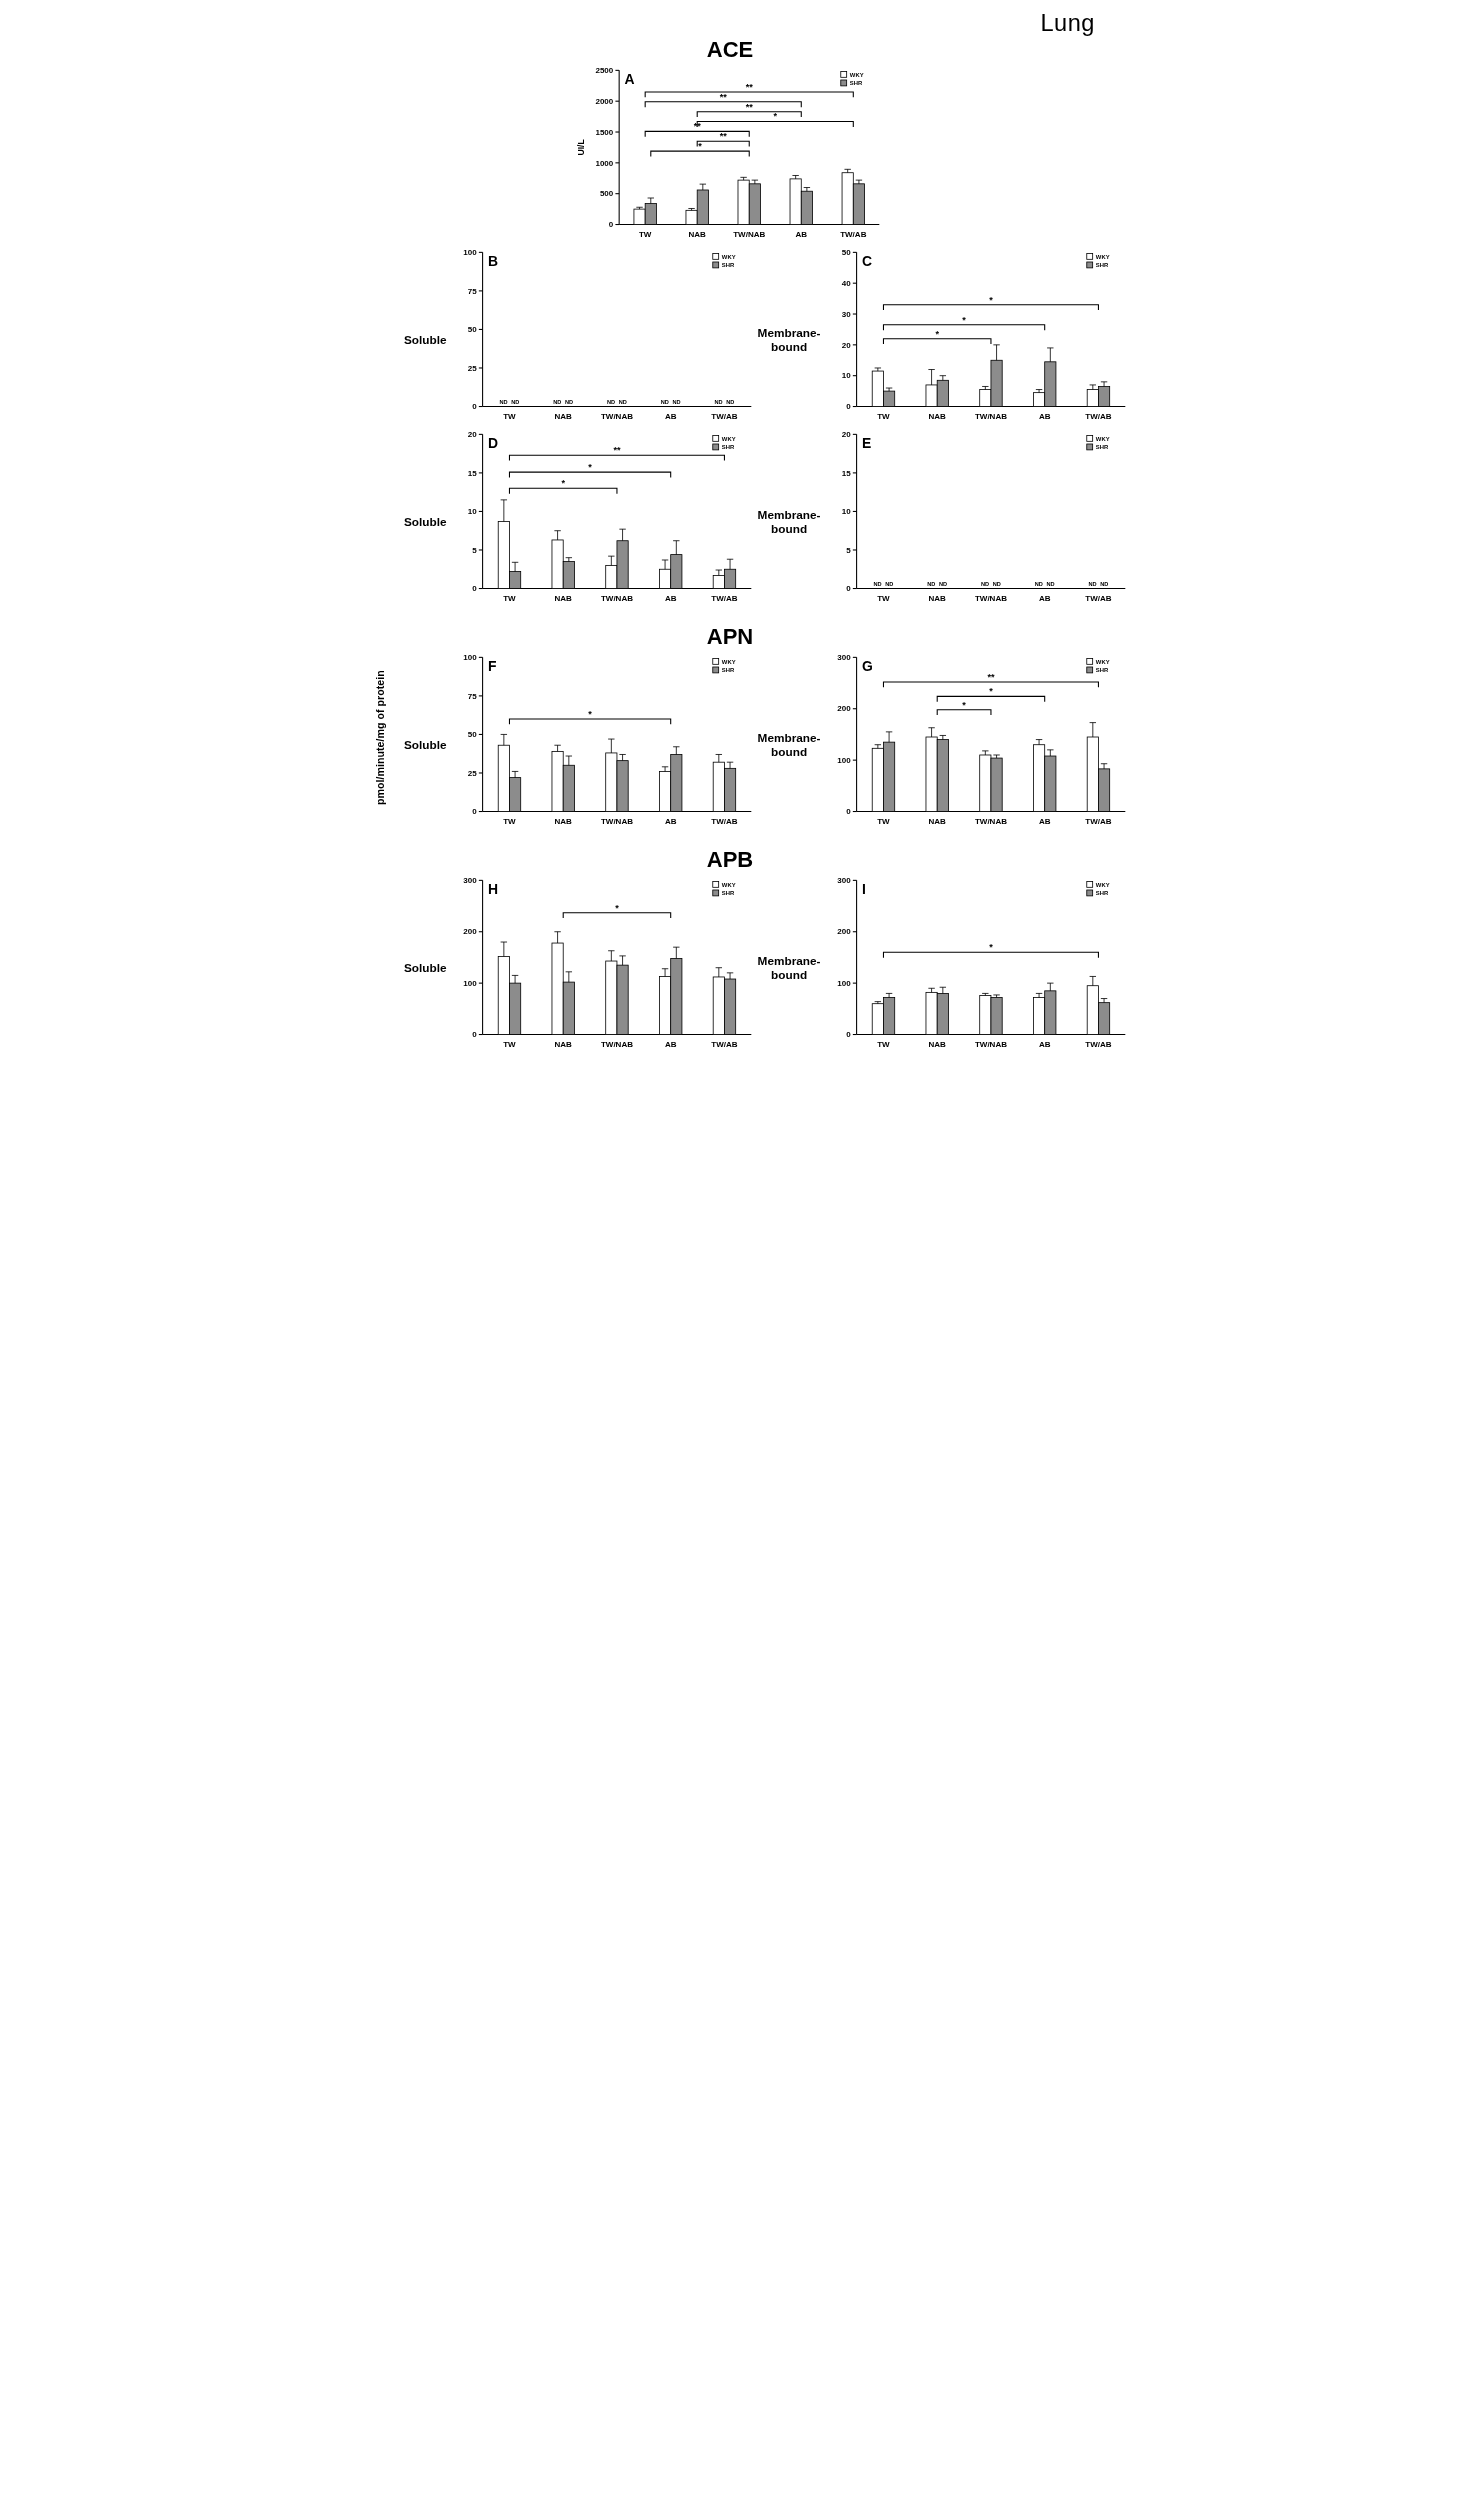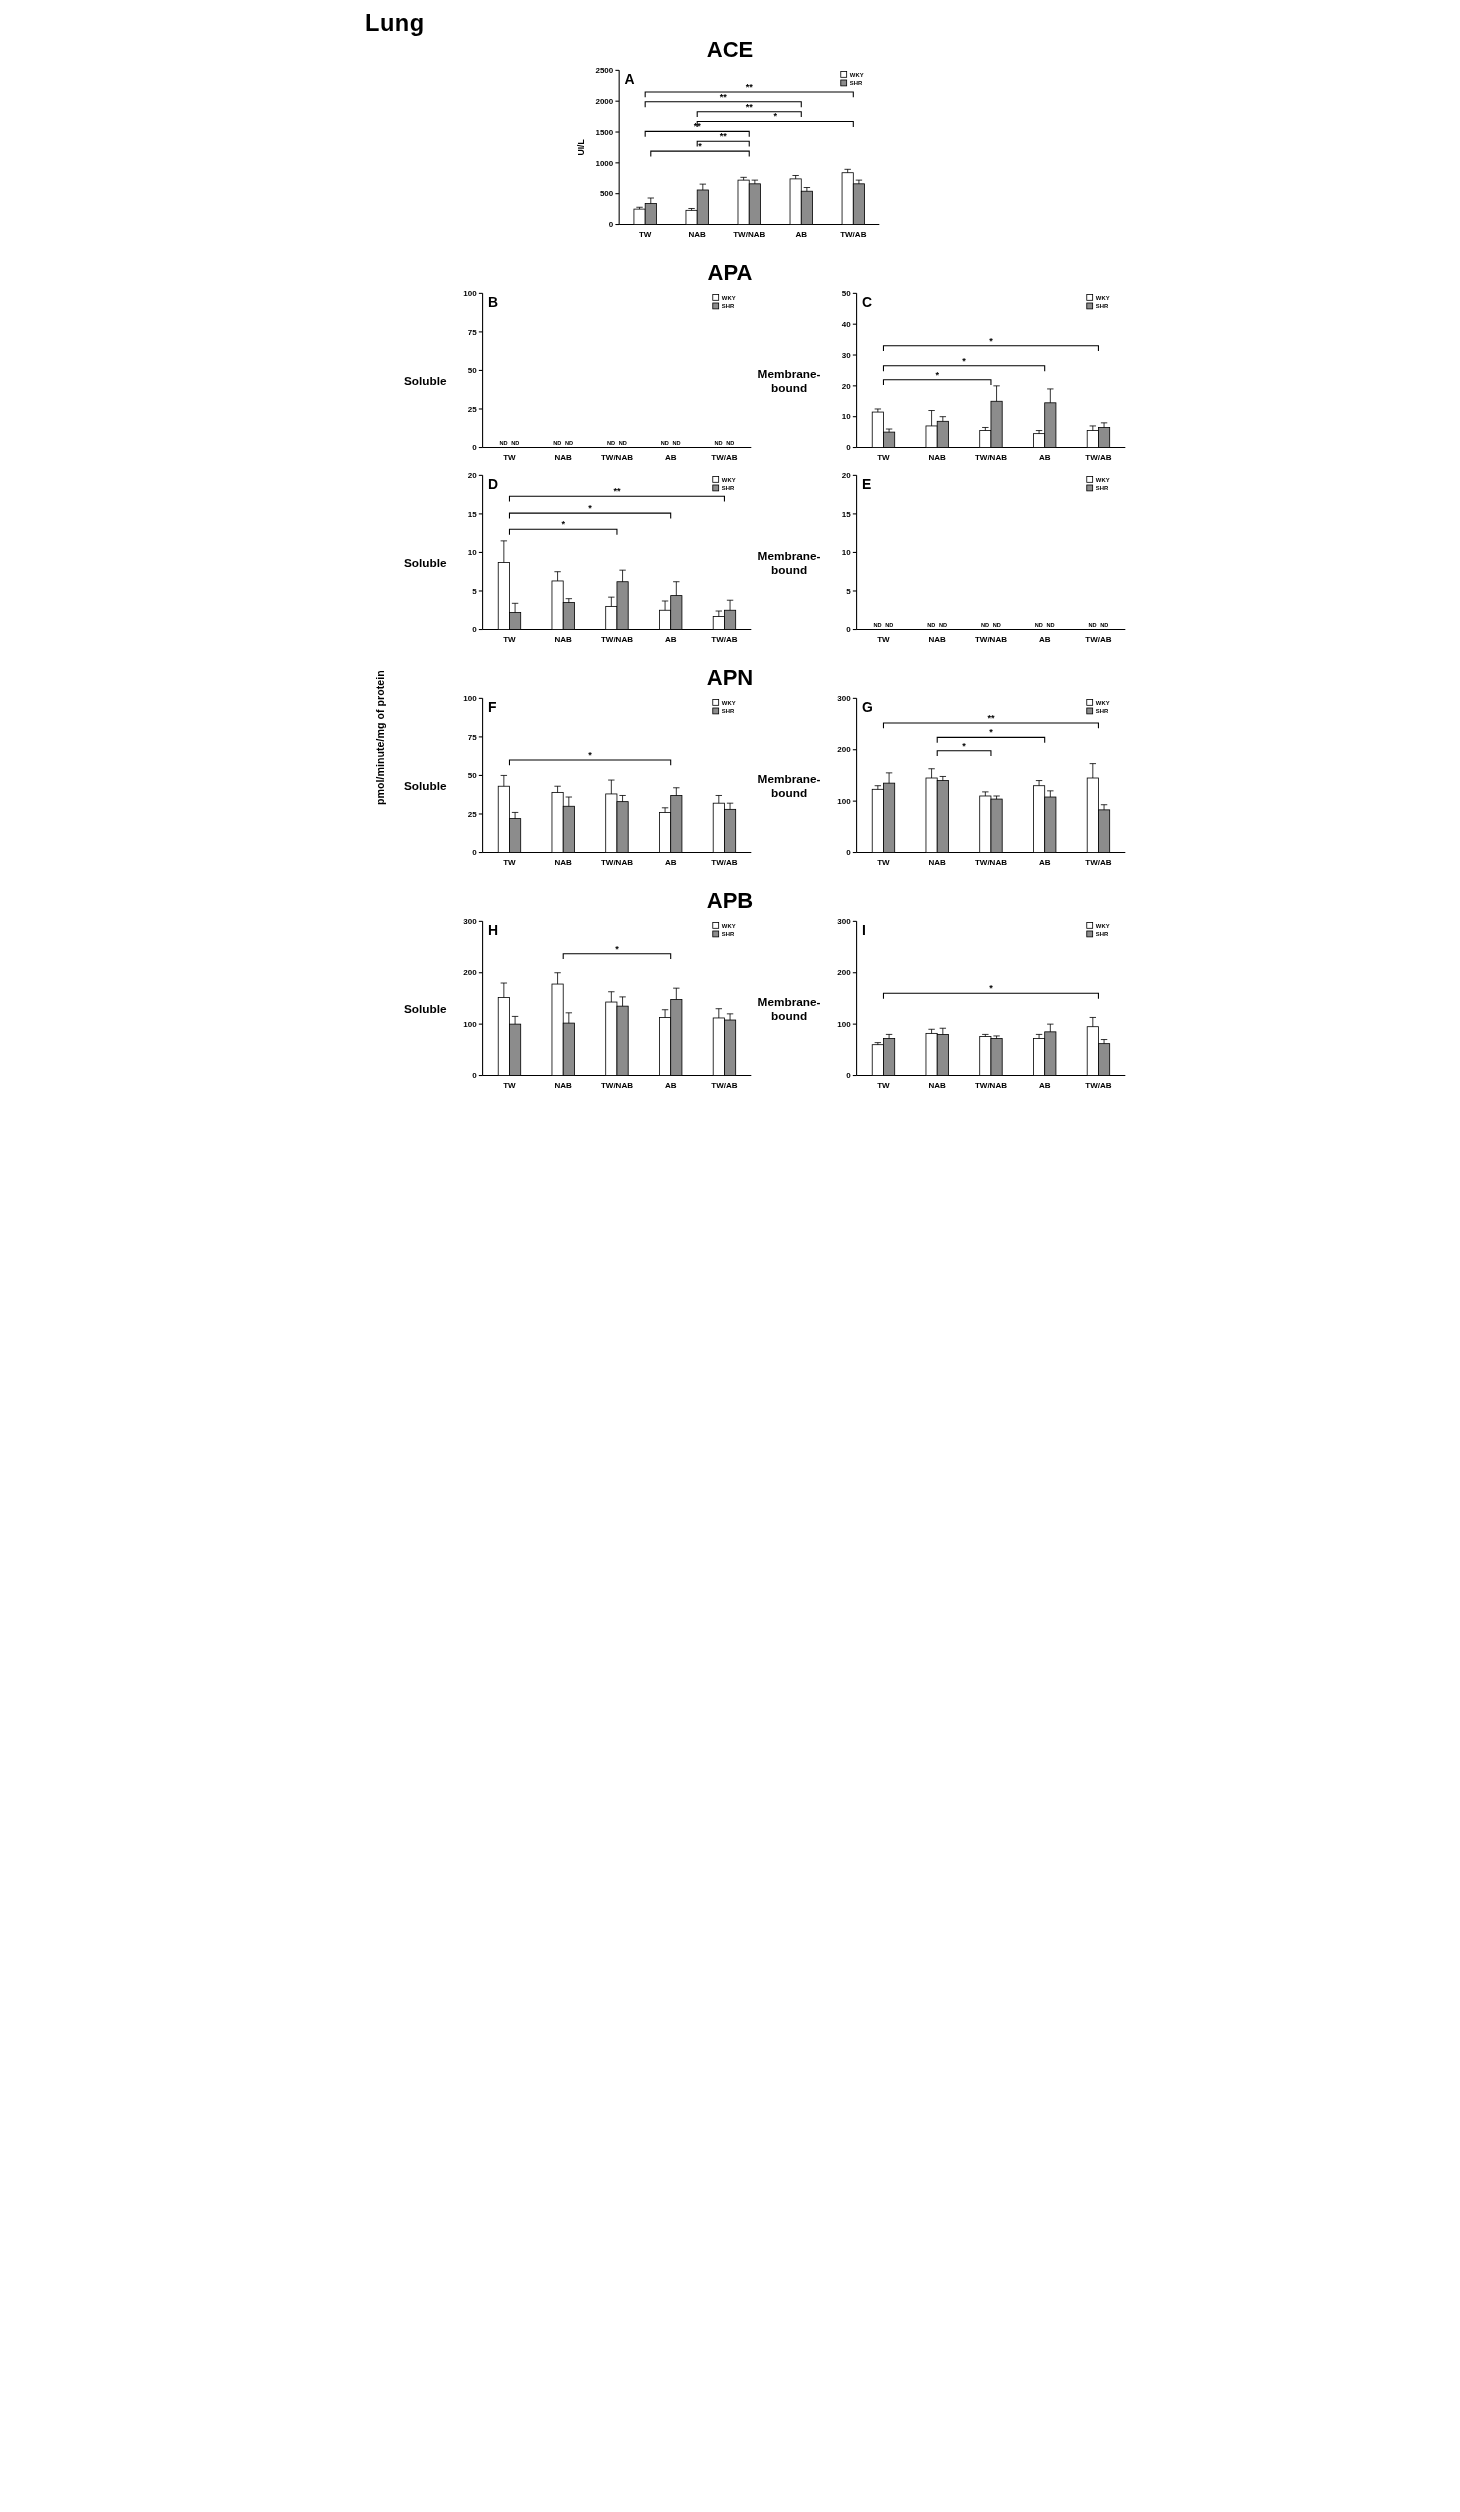--- a/index.html
+++ b/index.html
@@ -1,18 +1,18 @@
 <!DOCTYPE html>
 <html style="font-size:8.6px"><head>
 <meta charset="utf-8">
 <style>
   html,body{margin:0;padding:0;background:#ffffff;color:#000;}
   body{font-family:"Liberation Sans", sans-serif;}
   .page{position:relative;width:730px;margin:0 auto;padding:4.3px 0 21.5px;}
-  h1{text-align:left;font-size:23.6px;font-weight:bold;margin:5.4px 0 0;letter-spacing:0.5px;}
+  h1{text-align:right;font-size:23.6px;font-weight:normal;margin:5.4px 0 0;letter-spacing:0.5px;}
   h2{text-align:center;font-size:22px;font-weight:bold;margin:13px 0 2.1px;}
   .section-ace h2{margin-top:0;}
   h3{text-align:center;font-size:11.8px;font-weight:bold;margin:4.3px 0 0;}
   .row{display:flex;justify-content:space-between;padding:0 7.5px 0 39px;}
   .row.single{justify-content:center;padding:0;}
   .col{display:flex;flex-direction:row;align-items:center;}
   .chart{width:311px;height:182px;}
   .global-ylabel{
     position:absolute;left:8.6px;top:805px;
     transform:rotate(-90deg);transform-origin:left top;
@@ -100,21 +100,20 @@
             <text x="513" y="22" font-size="11" text-anchor="start" font-weight="bold" fill="#000">WKY</text>
             <rect x="496" y="28" width="11" height="11" fill="#8c8c8c" stroke="#000" stroke-width="1.5"></rect>
             <text x="513" y="38" font-size="11" text-anchor="start" font-weight="bold" fill="#000">SHR</text>
             <text x="92" y="36" font-size="26" text-anchor="start" font-weight="bold" fill="#000">A</text>
             <text x="0" y="0" font-size="16" text-anchor="middle" font-weight="bold" fill="#000" transform="translate(16 154) rotate(-90)">UI/L</text>
           </svg></div>
     </div>
   </section>
 
   <section>
-    <h2>APA</h2>
     <div class="row">
       <div class="col">
         <h3>Soluble</h3>
         <div class="chart"><svg width="311" height="182" viewBox="0 0 580 340">
               <line x1="66" y1="10" x2="66" y2="298" stroke="#000" stroke-width="2"></line>
               <line x1="66" y1="298" x2="568" y2="298" stroke="#000" stroke-width="2"></line>
               <line x1="59" y1="298" x2="66" y2="298" stroke="#000" stroke-width="2"></line>
               <text x="55" y="303" font-size="15" text-anchor="end" font-weight="bold" fill="#000">0</text>
               <line x1="59" y1="226" x2="66" y2="226" stroke="#000" stroke-width="2"></line>
               <text x="55" y="231" font-size="15" text-anchor="end" font-weight="bold" fill="#000">25</text>

